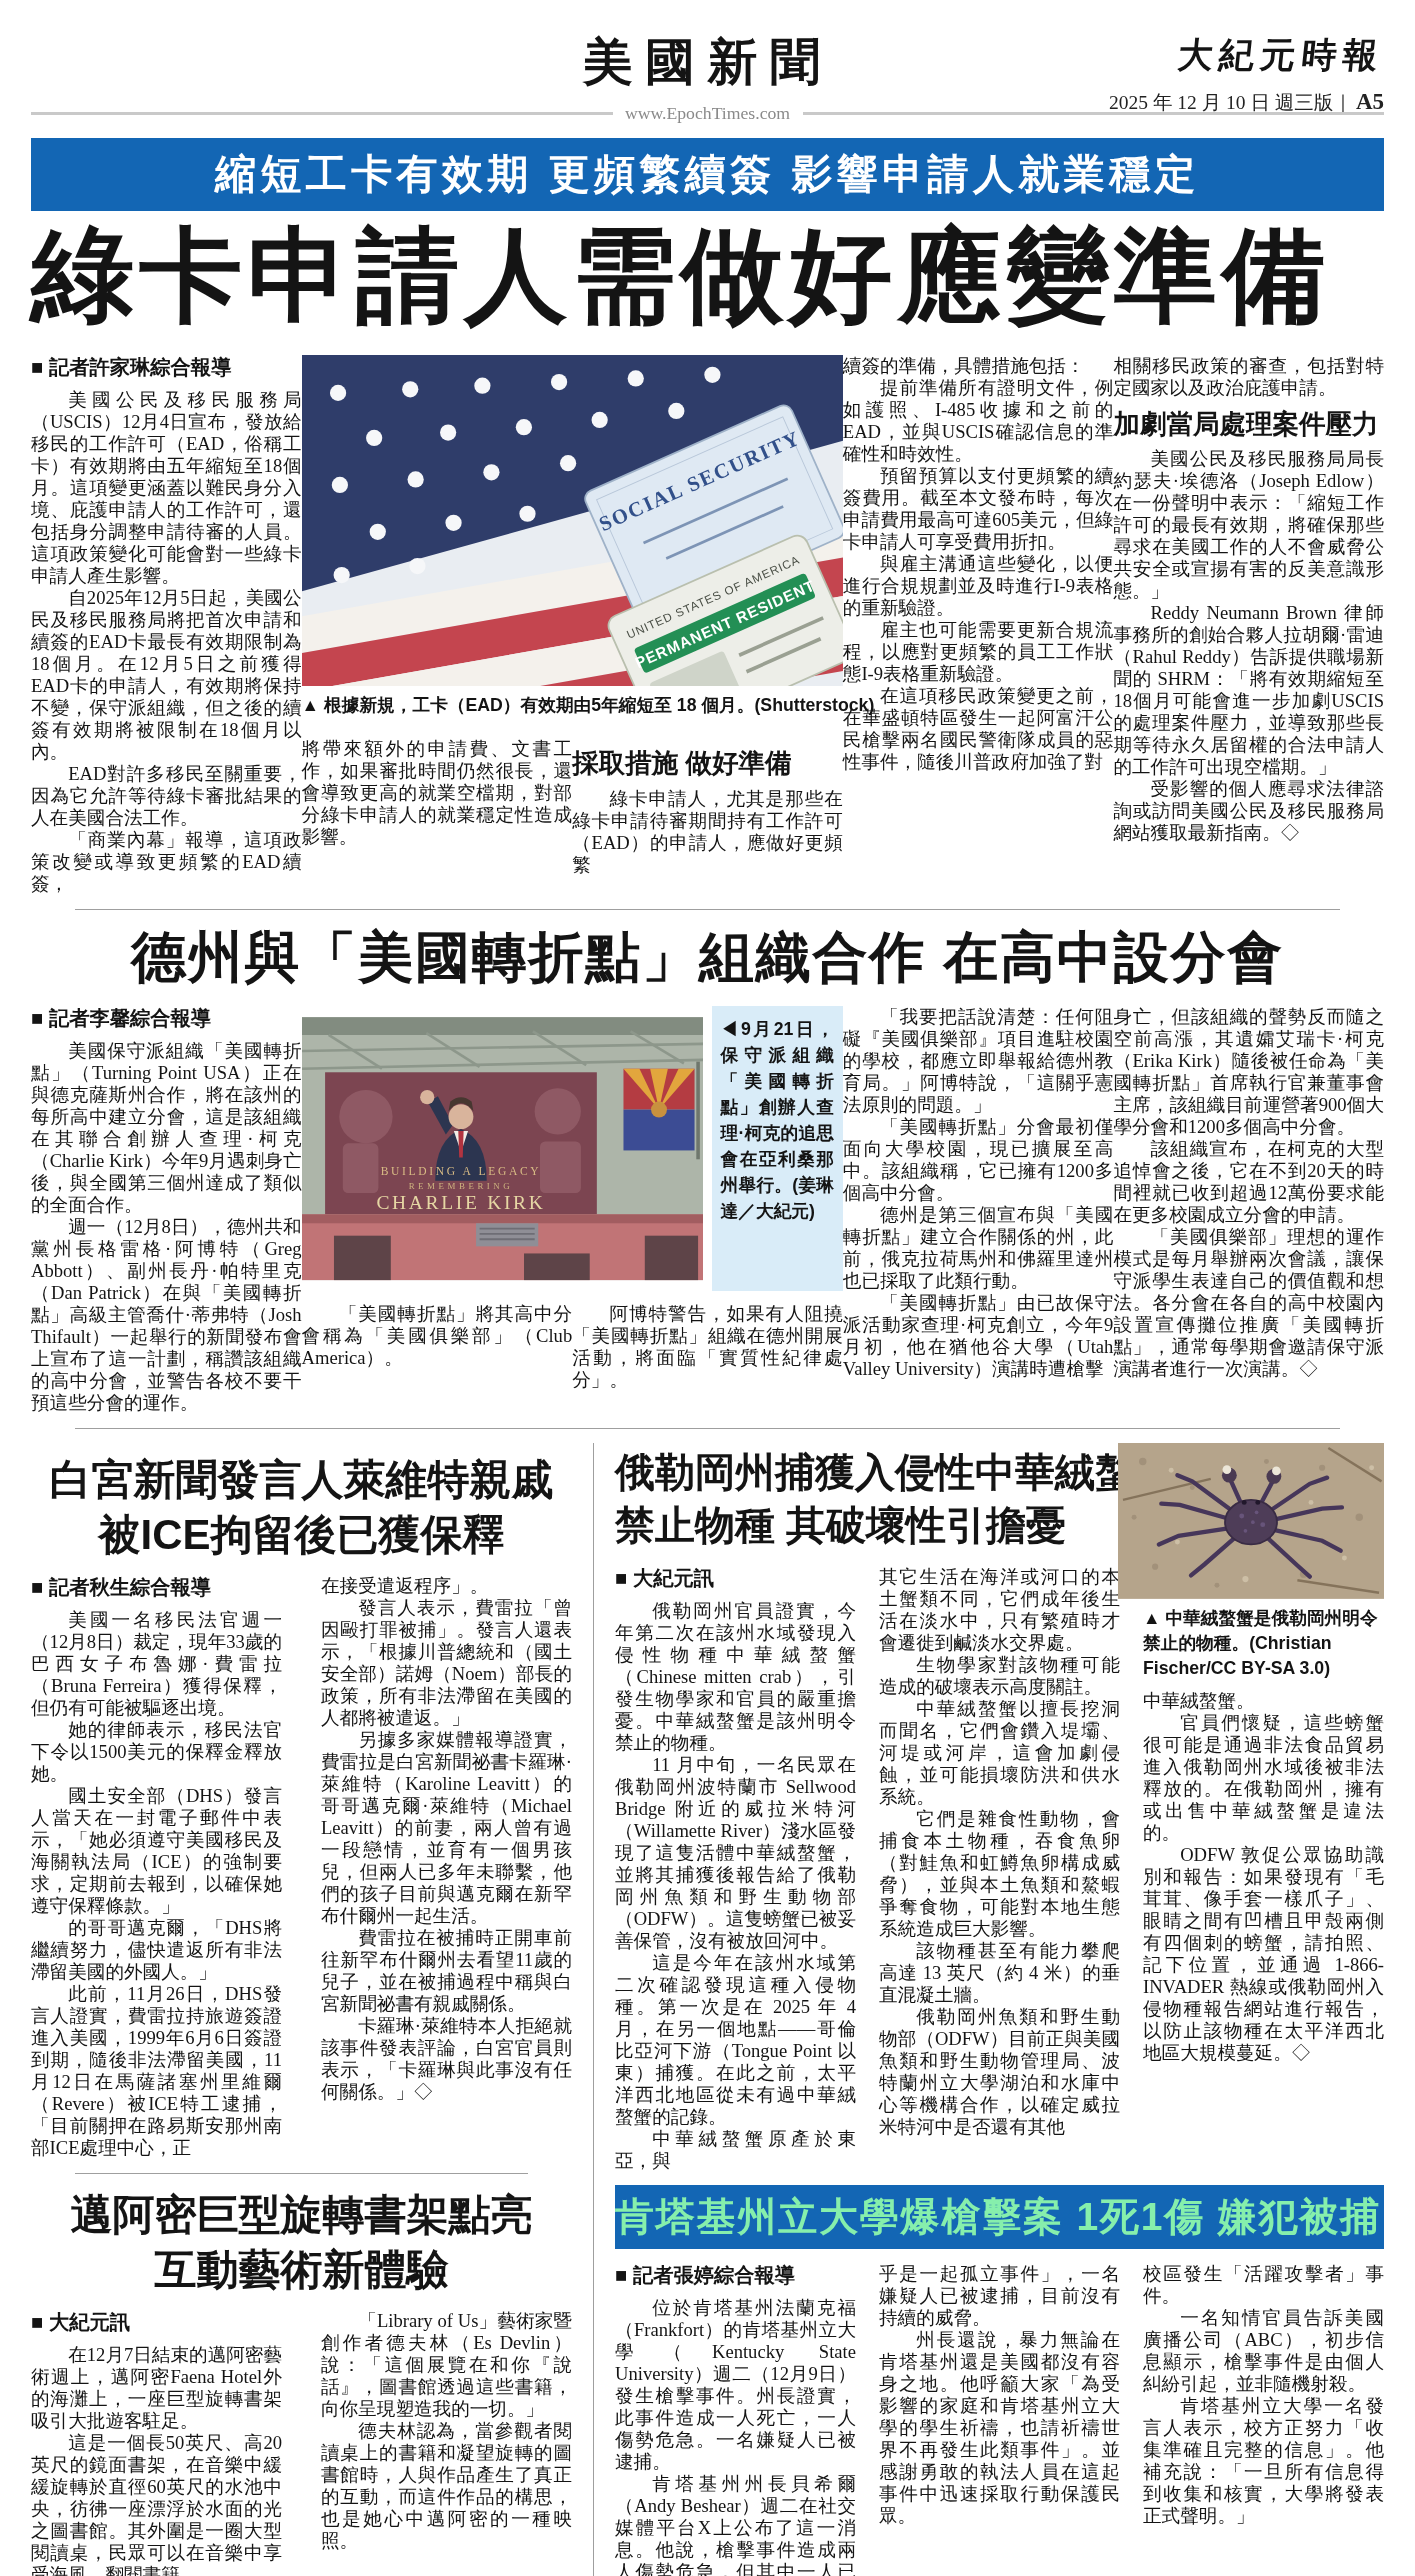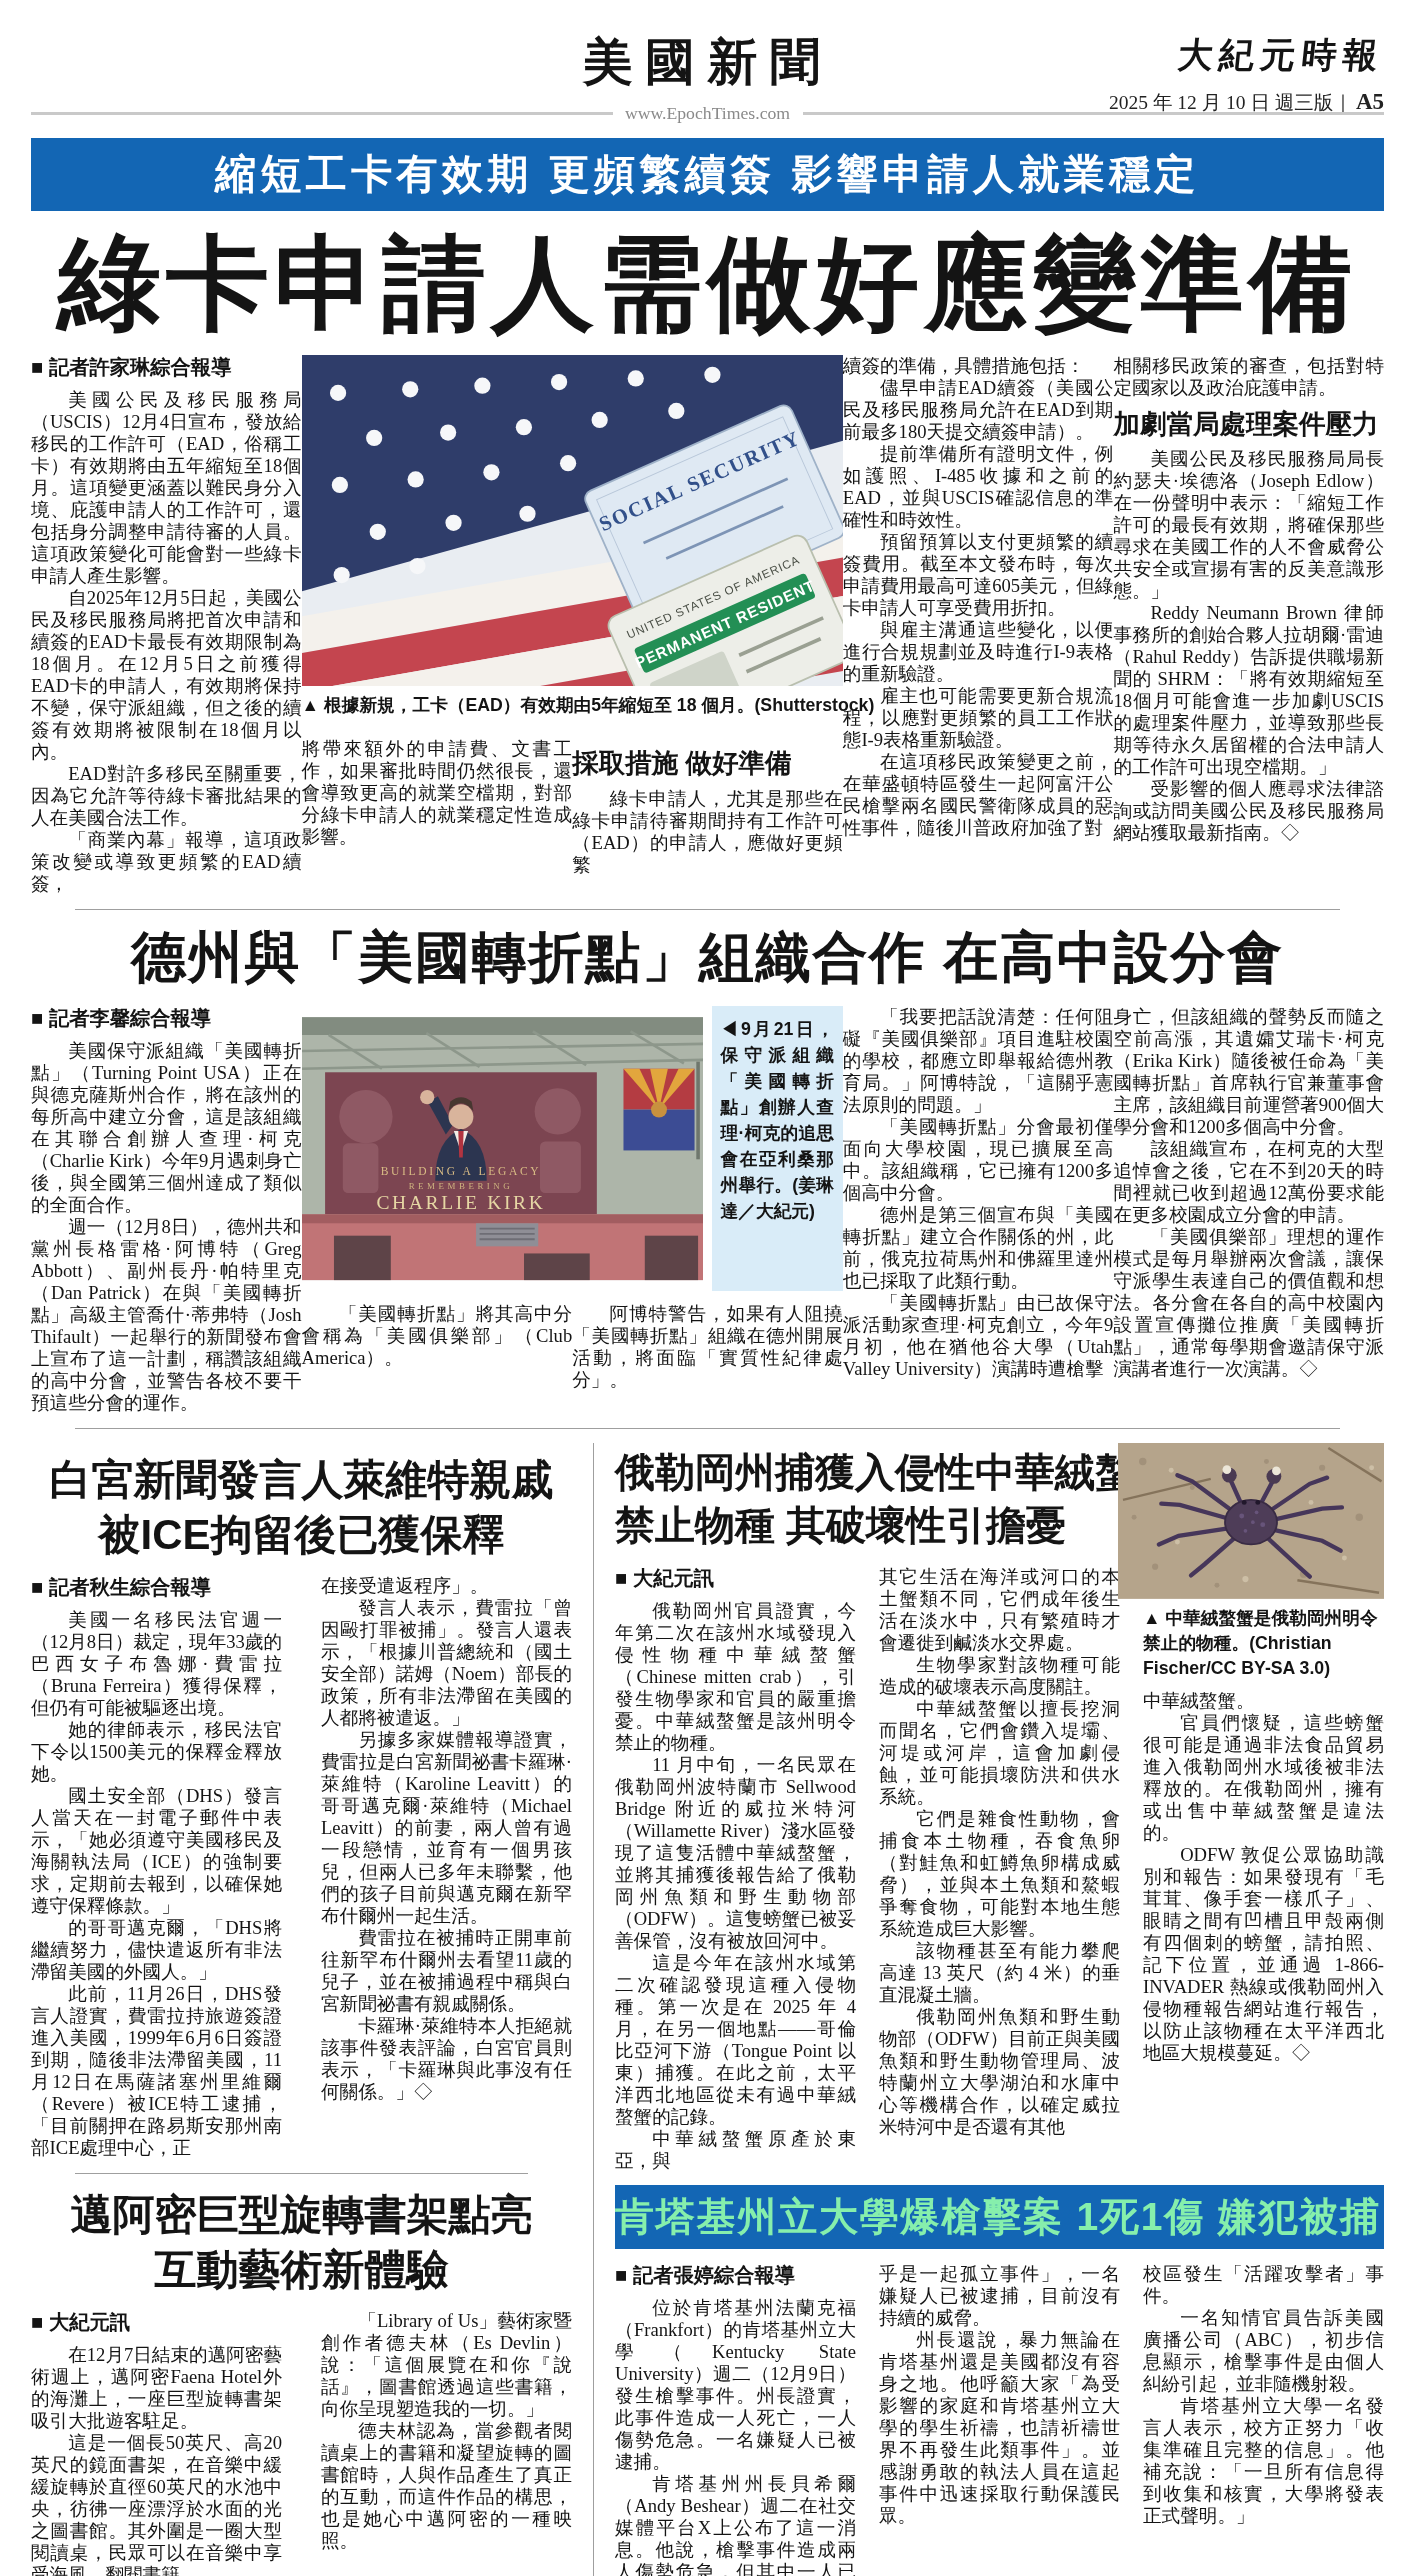--- a/index.html
+++ b/index.html
@@ -8,21 +8,21 @@
 .inner{padding:0 31px}
 .masthead{position:relative;padding-top:37px}
 .section-title{margin:0;text-align:center;font:700 50px/1 "Liberation Sans",sans-serif;letter-spacing:12.4px}
 .mast-right{position:absolute;top:32px;right:0;text-align:right}
 .epoch-logo{font-family:"Liberation Serif",serif;font-weight:900;font-size:35px;letter-spacing:6.2px;transform:skewX(-6deg)}
 .date-line{margin-top:10.6px;font:19.5px/1 "Liberation Serif",serif;color:#222}
 .page-no{font-weight:700;font-size:23px;margin-left:3.5px}
 .site-rule{position:relative;height:2.7px;background:#c9c9c9;margin-top:25px}
 .site-label{position:absolute;left:50%;top:50%;transform:translate(-50%,-50%);background:#fff;padding:0 12.4px;color:#8a8a8a;font:17.7px "Liberation Serif",serif}
 .kicker{margin-top:23px;background:#1366b4;color:#fff;text-align:center;font:700 41px/73px "Liberation Sans",sans-serif;letter-spacing:4.4px}
-.lead-headline{margin:8.8px 0 5.3px;text-align:center;font-family:Liberation Sans, sans-serif;font-weight:900;font-size:103px;line-height:1.26;letter-spacing:5.3px;white-space:nowrap}
+.lead-headline{margin:8.8px 0 5.3px;text-align:left;font-family:Liberation Mono, monospace;font-weight:900;font-size:103px;line-height:1.26;letter-spacing:5.3px;white-space:nowrap}
 .cols5{display:grid;grid-template-columns:repeat(5,1fr);}
 .cols2{display:grid;grid-template-columns:1fr 1fr;column-gap:39px}
 .cols3{display:grid;grid-template-columns:1fr 1fr 1fr;column-gap:23px}
 .bodycol{font-size:18.6px;line-height:22px;text-align:justify}
 .para{margin:0;text-indent:2em}
 .para.cont{text-indent:0}
 .byline{font:700 20.3px/1.25 "Liberation Sans",sans-serif;margin:0 0 8.8px;text-align:left;text-indent:0}
 .subhead{font:700 26.5px/1.15 "Liberation Sans",sans-serif;margin:10.6px 0 8.8px;text-align:left}
 figure{margin:0}
 .figcap{font:700 17.7px/25px "Liberation Sans",sans-serif;margin-top:7px;white-space:nowrap;text-align:left;text-indent:0}
@@ -149,21 +149,20 @@
     </div>
     <div class="lead-c3">
       <h3 class="subhead">採取措施 做好準備</h3>
       <div>
             <p class="para">綠卡申請人，尤其是那些在綠卡申請待審期間持有工作許可（EAD）的申請人，應做好更頻繁</p>
           </div>
     </div>
     <div class="lead-c4">
       <div>
             <p class="para cont">續簽的準備，具體措施包括：</p>
-            <p class="para">儘早申請EAD續簽（美國公民及移民服務局允許在EAD到期前最多180天提交續簽申請）。</p>
             <p class="para">提前準備所有證明文件，例如護照、I-485收據和之前的EAD，並與USCIS確認信息的準確性和時效性。</p>
             <p class="para">預留預算以支付更頻繁的續簽費用。截至本文發布時，每次申請費用最高可達605美元，但綠卡申請人可享受費用折扣。</p>
             <p class="para">與雇主溝通這些變化，以便進行合規規劃並及時進行I-9表格的重新驗證。</p>
             <p class="para">雇主也可能需要更新合規流程，以應對更頻繁的員工工作狀態I-9表格重新驗證。</p>
             <p class="para">在這項移民政策變更之前，在華盛頓特區發生一起阿富汗公民槍擊兩名國民警衛隊成員的惡性事件，隨後川普政府加強了對</p>
           </div>
     </div>
     <div class="lead-c5">
       <div>
             <p class="para cont">相關移民政策的審查，包括對特定國家以及政治庇護申請。</p>

